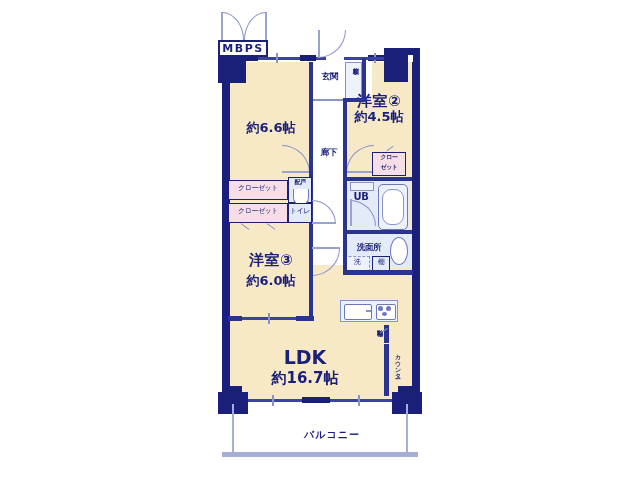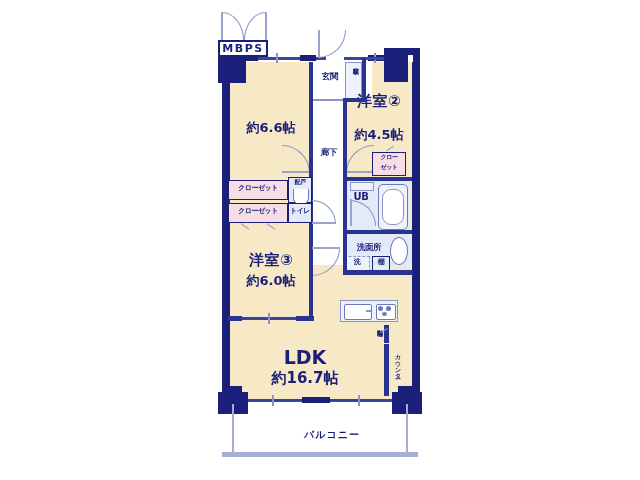--- a/index.html
+++ b/index.html
@@ -78,21 +78,21 @@
     font-size: 13px;
     font-weight: bold;
   }
   .lbl-sm {
     font-size: 8.5px;
     font-weight: bold;
     letter-spacing: -0.3px;
   }
   .lbl-xs {
     font-size: 7px;
-    font-weight: bold;
+    font-weight: normal;
     letter-spacing: -0.5px;
   }
   .lbl-tiny {
     font-size: 6px;
     font-weight: bold;
     letter-spacing: -0.5px;
   }
   .vert {
     writing-mode: vertical-rl;
     text-orientation: upright;
@@ -207,21 +207,21 @@
   <div class="lbl lbl-tiny vert" style="left:348px; top:64px; width:11px;">下駄箱</div>
 
   <div class="plainline" style="left:312px; top:99px; width:34px; height:1.5px;"></div>
 
   <div class="lbl lbl-room-size" style="left:230px; top:121px; width:82px;">約6.6帖</div>
 
   <div class="arc arc-tr" style="left:282px; top:145px; width:28px; height:28px;"></div>
   <div class="doorleaf" style="left:282px; top:171px; width:28px; height:1.5px;"></div>
 
   <div class="lbl lbl-room-name" style="left:344px; top:94px; width:70px;">洋室②</div>
-  <div class="lbl lbl-room-size" style="left:344px; top:128px; width:70px;">約4.5帖</div>
+  <div class="lbl lbl-room-size" style="left:344px; top:110px; width:70px;">約4.5帖</div>
 
   <div class="arc arc-tl" style="left:346px; top:145px; width:28px; height:28px;"></div>
   <div class="doorleaf" style="left:346px; top:171px; width:28px; height:1.5px;"></div>
 
   <div class="pinkbox" style="left:372px; top:152px; width:34px; height:24px;"></div>
   <div class="lbl lbl-tiny" style="left:372px; top:154px; width:34px;">クロー</div>
   <div class="lbl lbl-tiny" style="left:372px; top:164px; width:34px;">ゼット</div>
   <div class="plainline" style="left:386px; top:148px; width:8px; height:1px; transform:rotate(-35deg);"></div>
 
   <div class="lbl lbl-sm" style="left:314px; top:148px; width:30px;">廊下</div>

